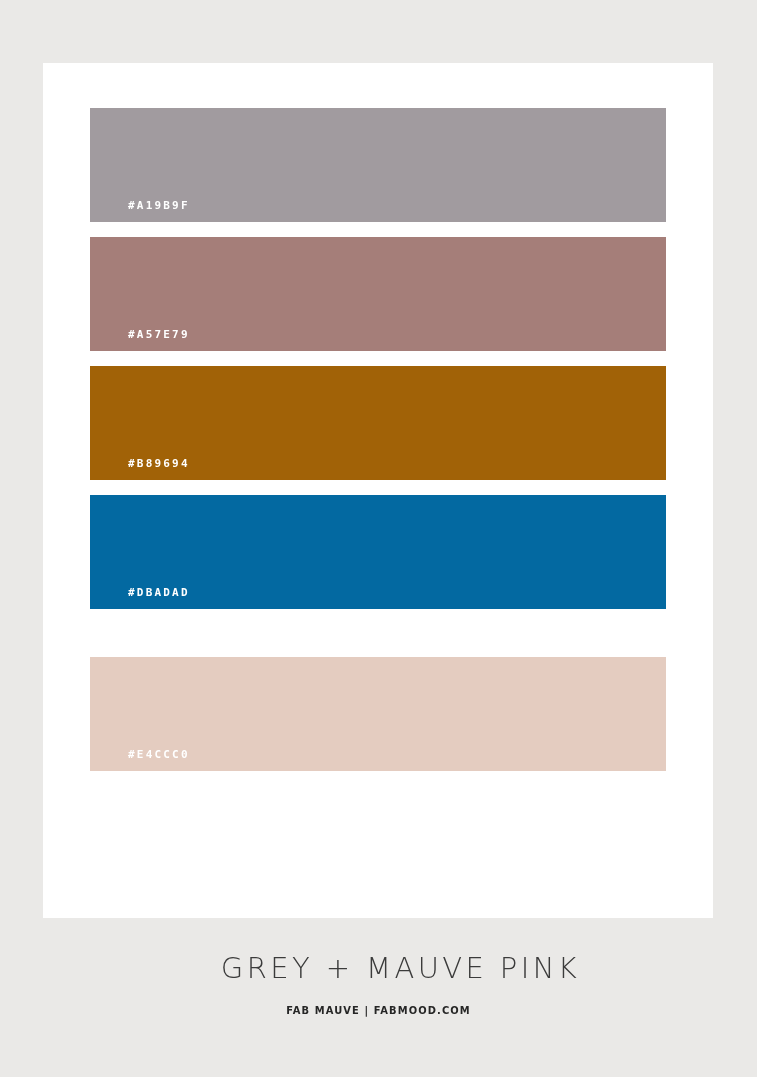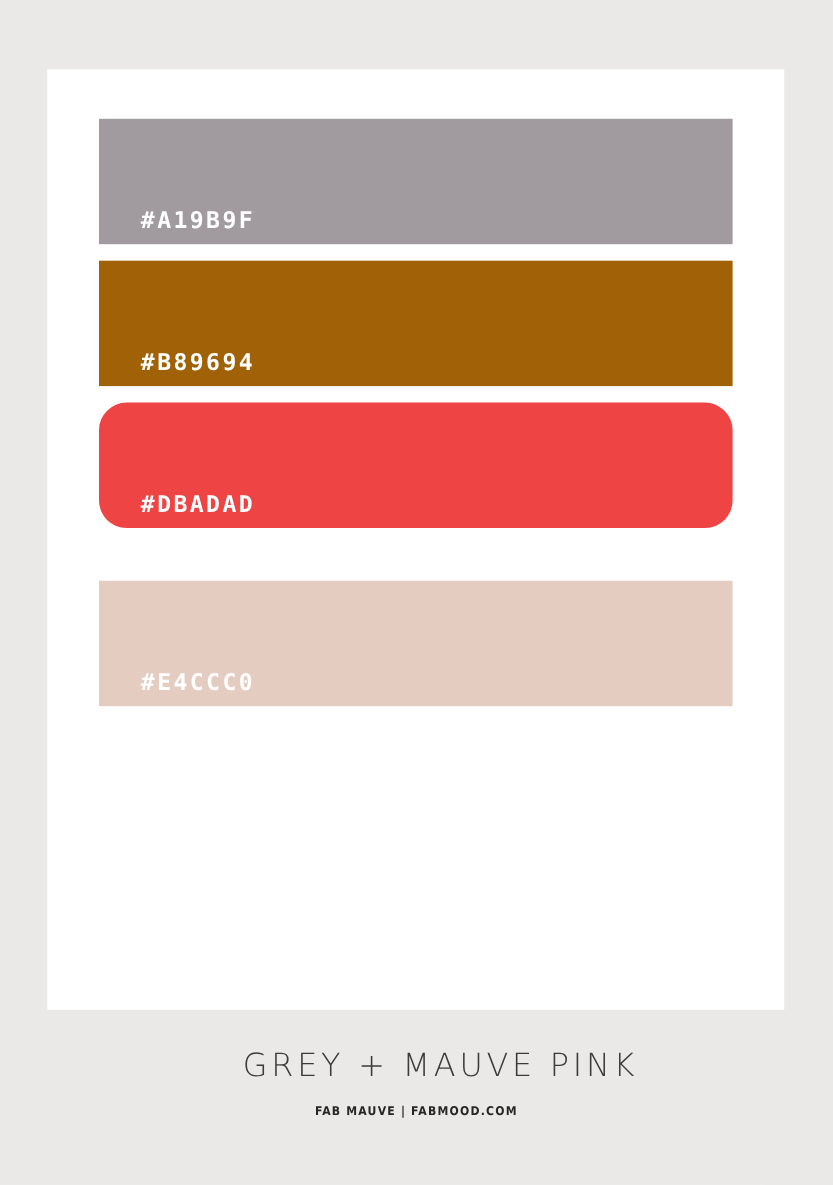--- a/index.html
+++ b/index.html
@@ -50,21 +50,21 @@
     margin-bottom: 0;
     margin-top: 48px;
   }
 
   .swatch-label {
     position: absolute;
     left: 38px;
     bottom: 11px;
     color: #ffffff;
     font-family: "DejaVu Sans Mono", "Liberation Mono", monospace;
-    font-size: 21px;
+    font-size: 11px;
     font-weight: bold;
     letter-spacing: 2.2px;
     white-space: nowrap;
     line-height: 1;
   }
 
   
   .footer {
     position: absolute;
     left: 0;
@@ -104,26 +104,29 @@
 <div class="page" style="background-color: rgb(234, 233, 231);">
 
   <div class="card" style="background-color: rgb(255, 255, 255);">
 
     <div class="swatches">
 
       <div class="swatch" style="background-color: rgb(161, 155, 159);">
         <span class="swatch-label">#A19B9F</span>
       </div>
 
+      <div class="swatch" style="background-color: rgb(165, 126, 121);">
+        <span class="swatch-label">#A57E79</span>
+      </div>
 
       <div class="swatch" style="background-color: #a16207;">
         <span class="swatch-label">#B89694</span>
       </div>
 
-      <div class="swatch" style="background-color: #ef4444; border-radius: 25px;">
+      <div class="swatch" style="background-color: #0369a1;">
         <span class="swatch-label">#DBADAD</span>
       </div>
 
 
       <div class="swatch" style="background-color: rgb(228, 204, 192);">
         <span class="swatch-label">#E4CCC0</span>
       </div>
 
     </div>
   </div>

